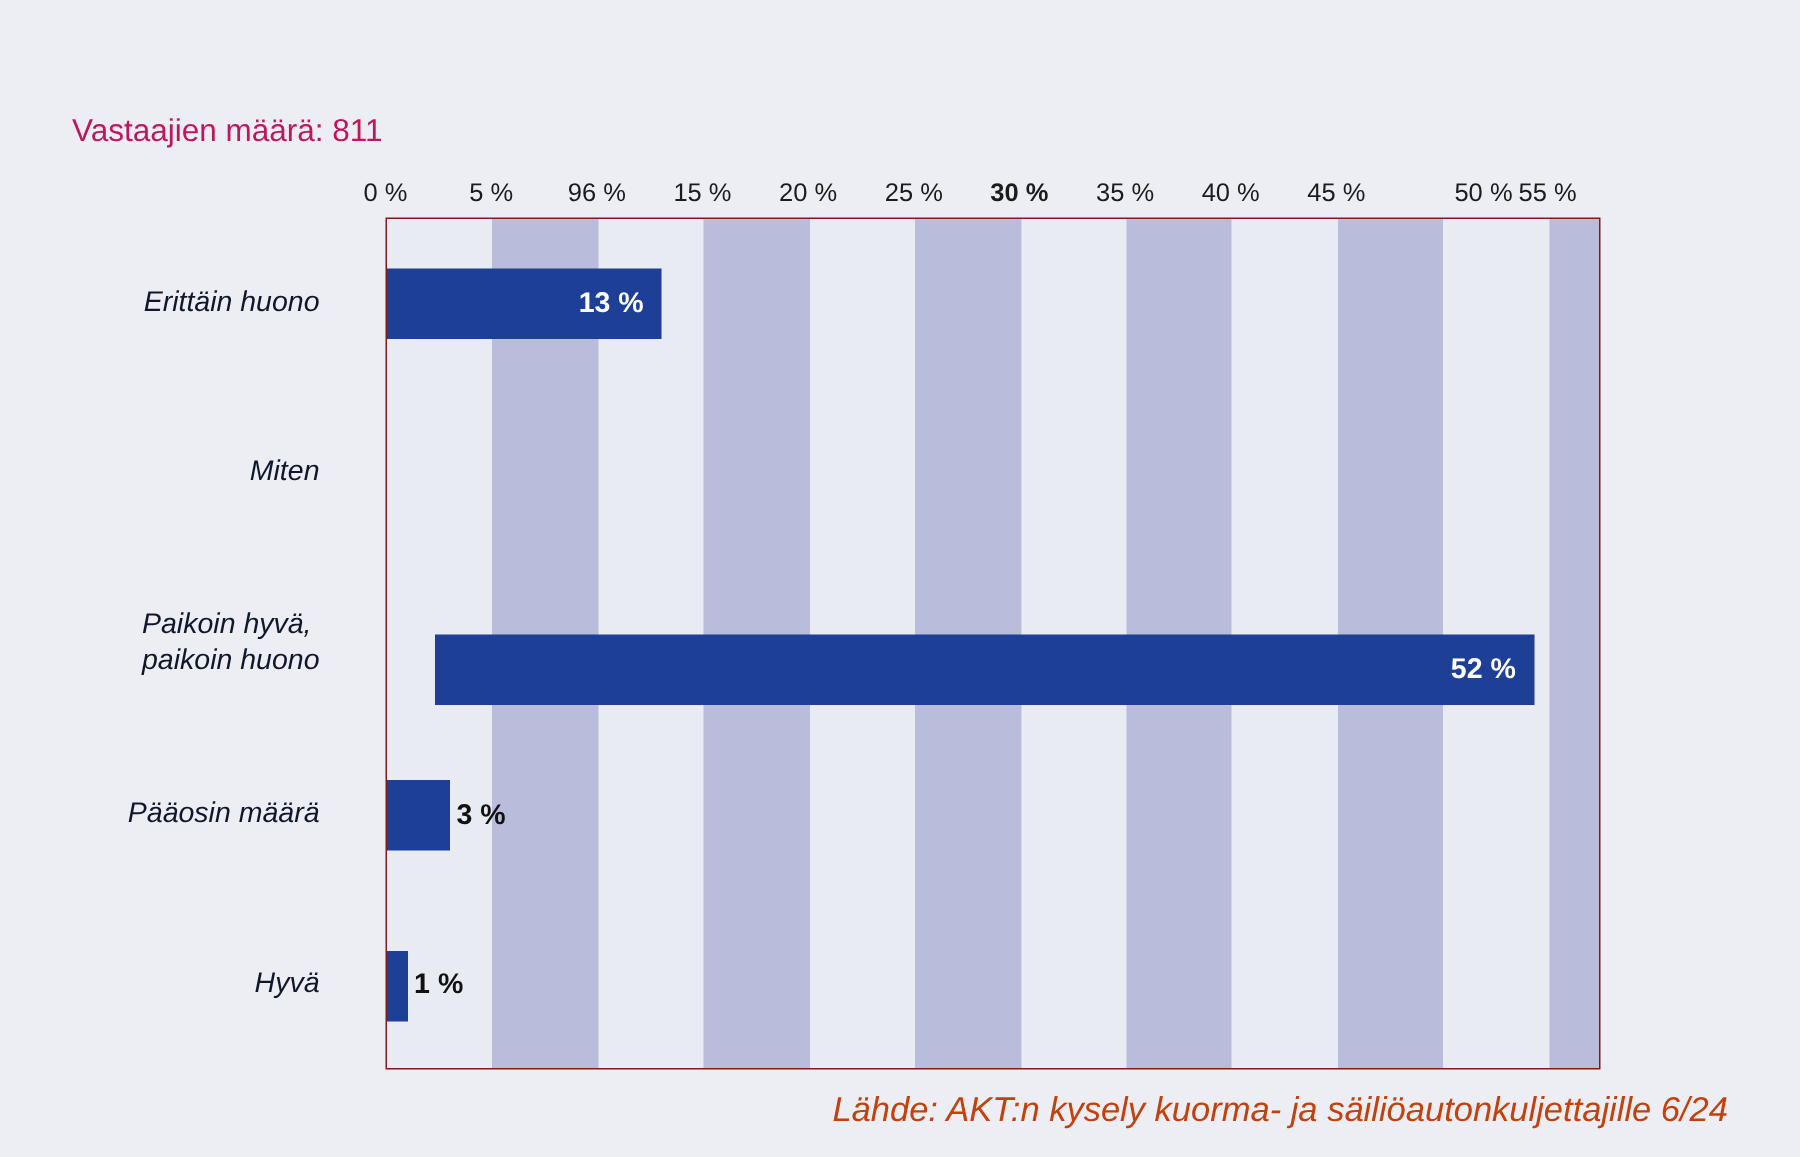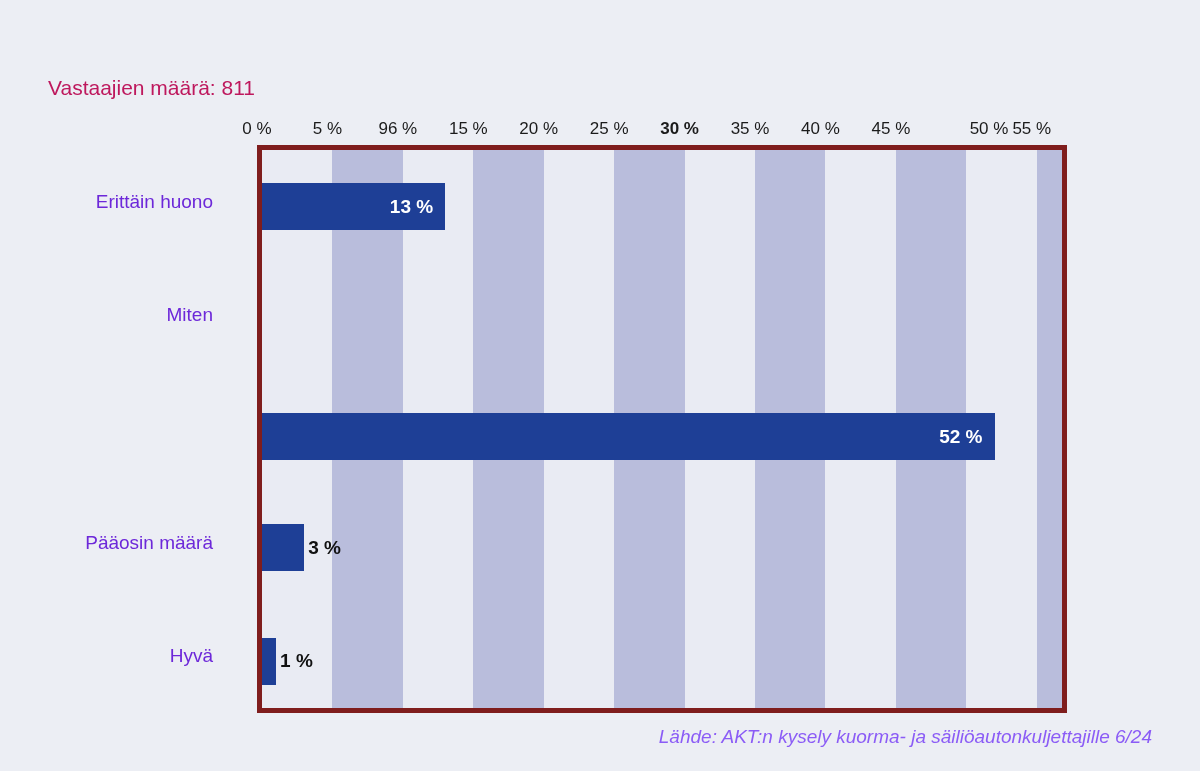--- a/index.html
+++ b/index.html
@@ -37,21 +37,21 @@
     color: #be185d;
   }
   
   .plot {
     position: absolute;
     left: 257px;
     top: 145px;
     width: 810px;
     height: 568px;
     background: #e9ebf3;
-    border: 5px solid #7f1d1d;
+    border: 1px solid #7f1d1d;
     box-sizing: border-box;
   }
   .bands {
     position: absolute;
     inset: 0;
     overflow: hidden;
   }
   .band {
     position: absolute;
     top: 0;
@@ -111,32 +111,33 @@
     left: 0;
     top: 145px;
     width: 241px;
     height: 568px;
   }
   .ylabel {
     position: absolute;
     right: 28px;
     text-align: left;
     font-size: 19px;
-    color: #6d28d9;
+    color: #0f172a;
     line-height: 1.25;
     transform: translateY(-50%);
     white-space: pre-line;
+    font-style: italic;
   }
   .source {
     position: absolute;
     right: 48px;
     top: 726px;
-    font-size: 19px;
+    font-size: 23px;
     font-style: italic;
-    color: #8b5cf6;
+    color: #c2410c;
   }
 </style>
 </head>
 <body>
 
 <div class="page">
 
   <div class="subtitle">Vastaajien määrä: 811</div>
 
   <div class="xaxis" id="xaxis">
@@ -150,40 +151,42 @@
       <div class="xtick" style="left: 493.043px;">35 %</div>
       <div class="xtick" style="left: 563.478px;">40 %</div>
       <div class="xtick" style="left: 633.913px;">45 %</div>
       <div class="xtick" style="left: 732px;">50 %</div>
       <div class="xtick" style="left: 774.783px;">55 %</div>
     </div>
 
   <div class="ylabels" id="ylabels">
       <div class="ylabel" style="top: 56.8px;">Erittäin huono</div>
       <div class="ylabel" style="top: 170.4px;">Miten</div>
+      <div class="ylabel" style="top: 284px;">Paikoin hyvä,
+paikoin huono</div>
       <div class="ylabel" style="top: 397.6px;">Pääosin määrä</div>
       <div class="ylabel" style="top: 511.2px;">Hyvä</div>
     </div>
 
   <div class="plot">
     <div class="bands" id="bands">
         <div class="band" style="left: 70.4348px; width: 70.4348px;"></div>
         <div class="band" style="left: 211.304px; width: 70.4348px;"></div>
         <div class="band" style="left: 352.174px; width: 70.4348px;"></div>
         <div class="band" style="left: 493.043px; width: 70.4348px;"></div>
         <div class="band" style="left: 633.913px; width: 70.4348px;"></div>
         <div class="band" style="left: 774.783px; width: 70.4348px;"></div>
       </div>
     <div class="bars" id="bars">
         <div class="bar-row" style="top: 33.3px;">
           <div class="bar" style="width: 183.13px; background: rgb(30, 63, 150);">
             <span class="bar-label">13 %</span>
           </div>
         </div>
-        <div class="bar-row" style="top: 263px;">
+        <div class="bar-row" style="top: 277px; margin-left: 32px;">
           <div class="bar" style="width: 732.522px; background: rgb(30, 63, 150);">
             <span class="bar-label">52 %</span>
           </div>
         </div>
         <div class="bar-row" style="top: 374.1px;">
           <div class="bar" style="width: 42.2609px; background: rgb(30, 63, 150);">
             <span class="bar-label outside">3 %</span>
           </div>
         </div>
         <div class="bar-row" style="top: 487.7px;">

